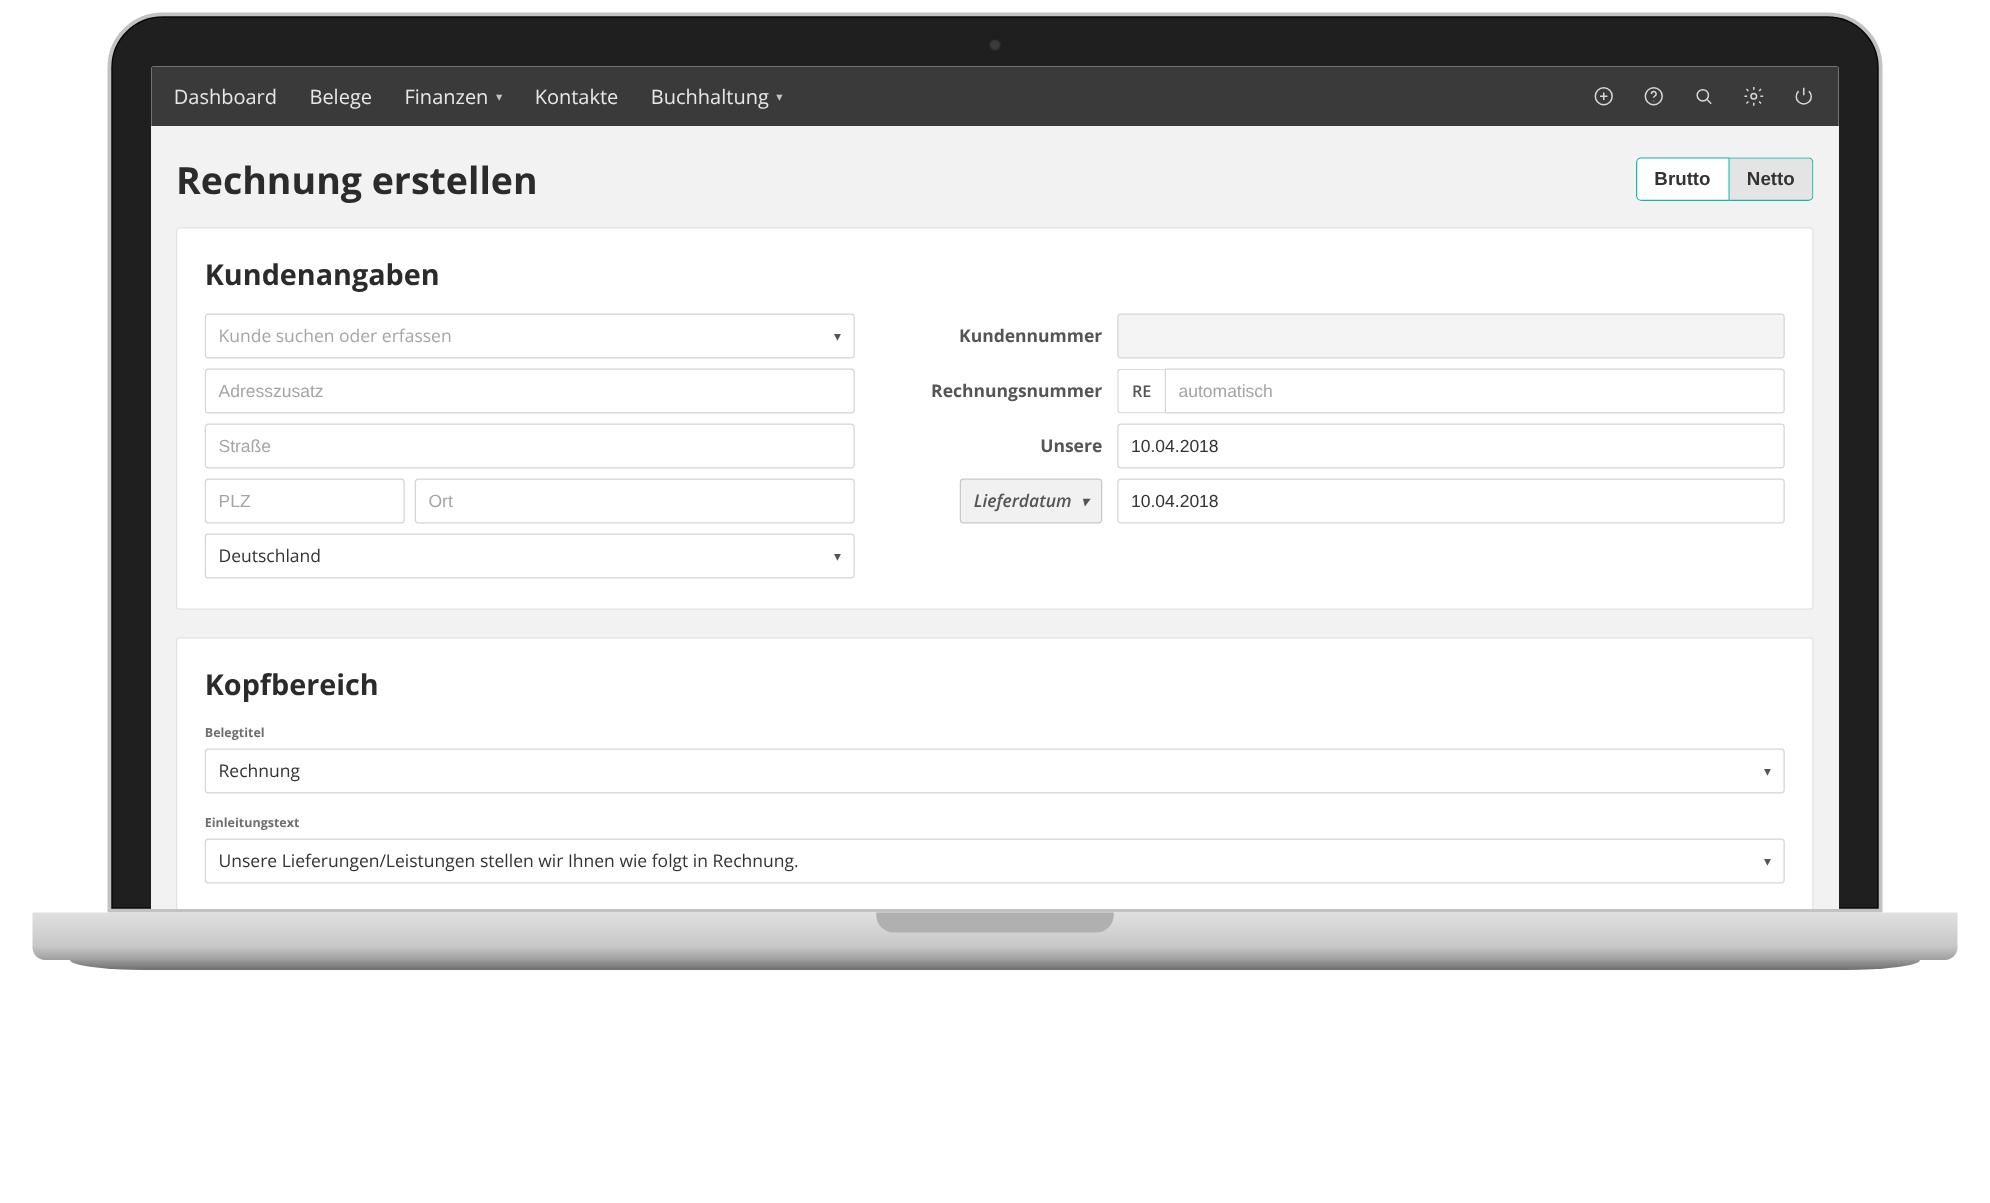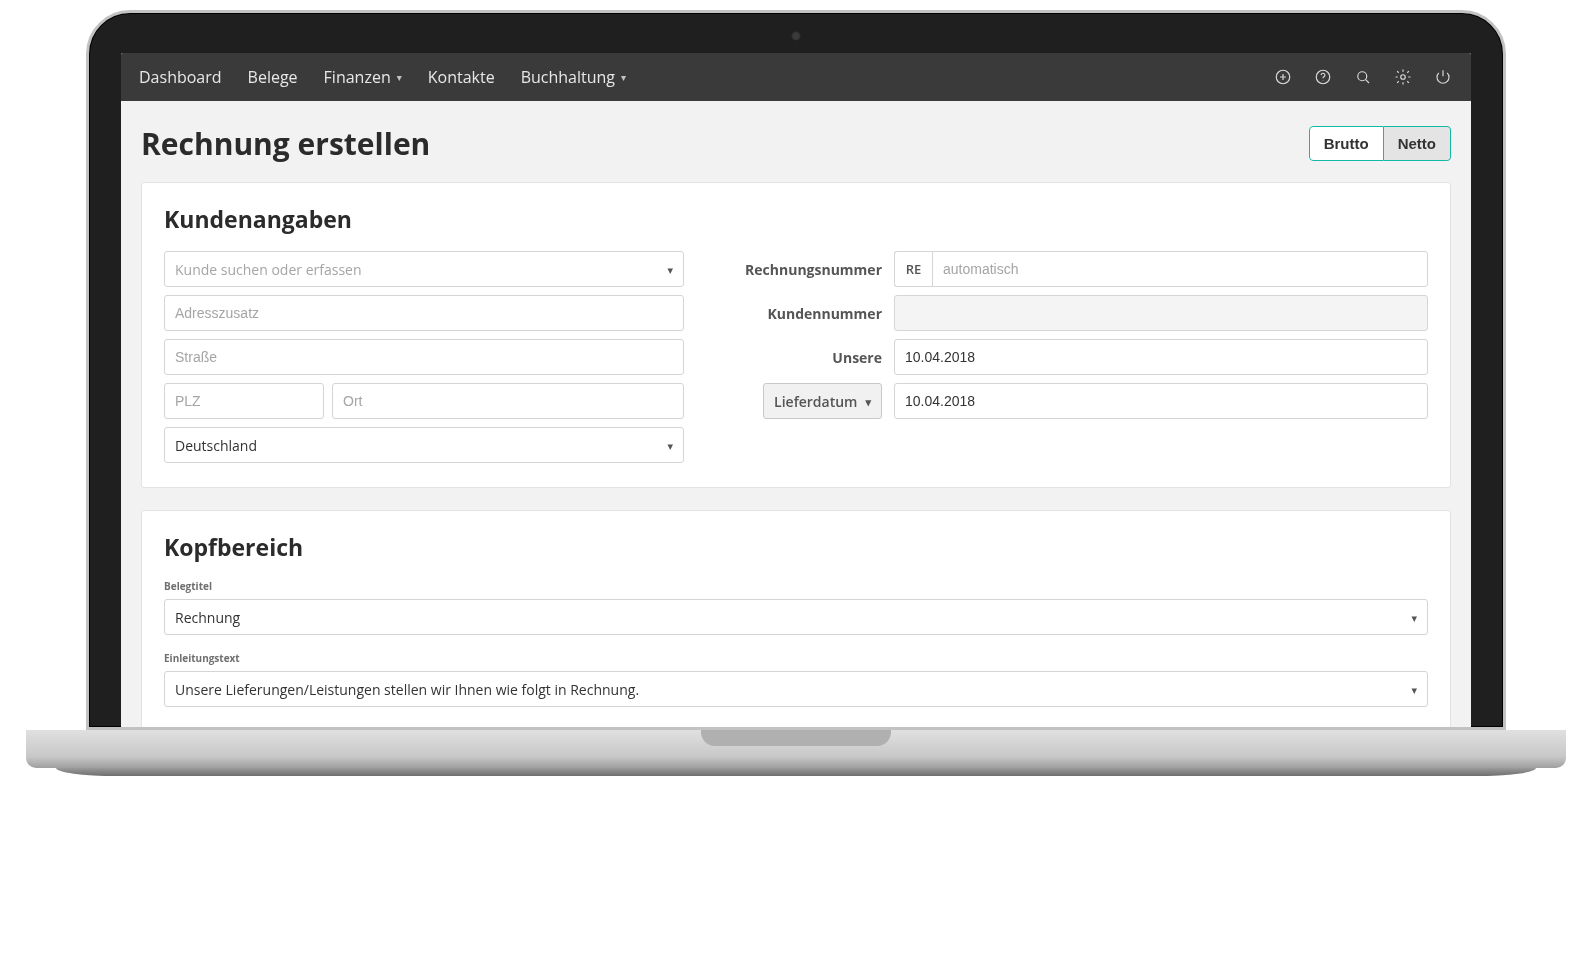--- a/index.html
+++ b/index.html
@@ -317,36 +317,36 @@
                 <input class="field" placeholder="Ort" style="">
               </div>
               <div class="select">
                 <span>Deutschland</span>
                 <span class="chev">▾</span>
               </div>
             </div>
 
             <div>
               <div class="meta-row">
+                <div class="meta-label">Kundennummer</div>
+                <input class="field readonly" readonly="" value="" style="">
+              </div>
+              <div class="meta-row">
                 <div class="meta-label">Rechnungsnummer</div>
                 <div class="input-group">
                   <div class="input-prefix">RE</div>
                   <input class="field" placeholder="automatisch" style="">
                 </div>
               </div>
               <div class="meta-row">
-                <div class="meta-label">Kundennummer</div>
-                <input class="field readonly" readonly="" value="" style="">
-              </div>
-              <div class="meta-row">
                 <div class="meta-label">Unsere</div>
                 <input class="field" value="10.04.2018" style="">
               </div>
               <div class="meta-row">
-                <div class="mini-select" style="justify-self:end;">
+                <div class="mini-select" style="justify-self:end;font-style:italic;">
                   <span>Lieferdatum</span>
                   <span class="chev">▾</span>
                 </div>
                 <input class="field" value="10.04.2018" style="">
               </div>
             </div>
 
           </div>
         </div>
 

